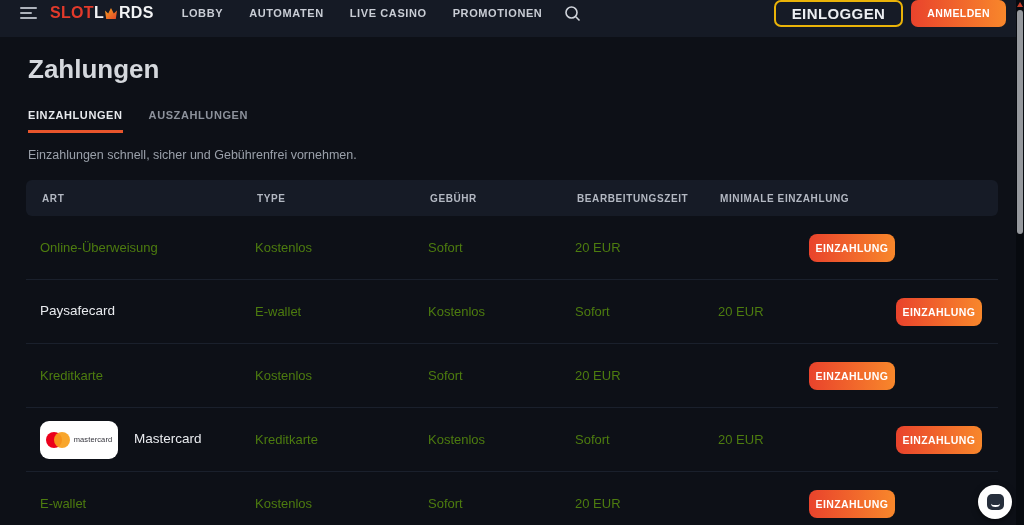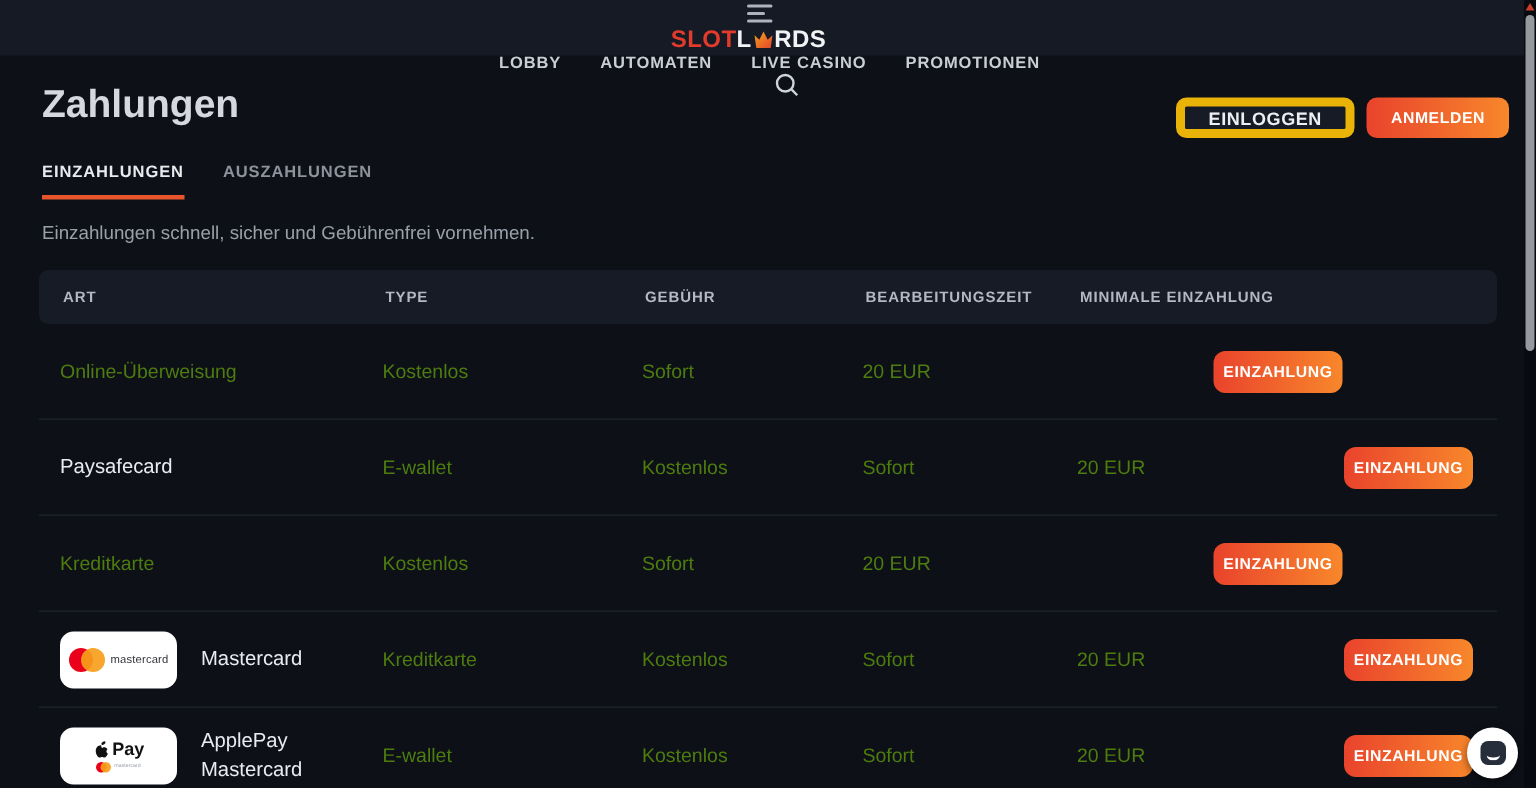--- a/index.html
+++ b/index.html
@@ -9,21 +9,20 @@
     background:#0d1017;
     color:#e9ebef;
     position:relative;
   }
 
   
   .topbar {
     height:37px; background:#151a25;
     display:flex; align-items:center;
     padding:0 18px 11px 20px;
-    flex-direction:column;
   }
   .burger { width:18px; margin-right:12px; cursor:pointer; }
   .burger span { display:block; height:2px; background:#aeb3bc; border-radius:1px; margin:3px 0; }
   .burger span:nth-child(1){ width:17px; }
   .burger span:nth-child(2){ width:12px; }
   .burger span:nth-child(3){ width:17px; }
 
   .logo { display:flex; align-items:center; font-weight:800; font-size:16px; letter-spacing:.3px; margin-right:28px; cursor:pointer; }
   .logo .red { color:#e23a2b; }
   .logo .white { color:#f2f3f5; }
@@ -31,22 +30,22 @@
 
   .nav { display:flex; align-items:center; gap:26px;text-align:center; }
   .nav-item {
     font-size:11px; font-weight:700; letter-spacing:.6px;
     color:#c9cdd5; cursor:pointer; white-space:nowrap;
   }
   .search-btn { margin-left:22px; cursor:pointer; display:flex; align-items:center; }
 
   .topbar-right { margin-left:auto; display:flex; align-items:center; gap:8px; }
   .btn-login {
-    height:27px; padding:0 16px; font-size:12px; font-weight:700; letter-spacing:.4px;
-    color:#eceef2; background:#161b26; border:6px solid #eab308; border-radius:7px; cursor:pointer;
+    height:27px; padding:0 16px; font-size:15px; font-weight:700; letter-spacing:.4px;
+    color:#eceef2; background:#161b26; border:2px solid #eab308; border-radius:7px; cursor:pointer;
     font-family:"Liberation Sans", sans-serif;
   }
   .btn-signup {
     height:27px; padding:0 16px; font-size:10.5px; font-weight:700; letter-spacing:.4px;
     color:#fff; background:linear-gradient(90deg,#e9432c,#f8872b);
     border:none; border-radius:7px; cursor:pointer;
     font-family:"Liberation Sans", sans-serif;
   }
 
   
@@ -262,41 +261,20 @@
       <span class="method-name">Mastercard</span>
     </div>
     <span class="cell">Kreditkarte</span>
     <span class="cell">Kostenlos</span>
     <span class="cell">Sofort</span>
     <span class="cell">20 EUR</span>
     <button class="btn-deposit">EINZAHLUNG</button>
   </div>
 
   <div class="trow">
-    <div class="method">
-      <div class="icon-card">
-        <div class="ap">
-          <div class="ap-top">
-            <svg width="11" height="13" viewBox="0 0 12 14">
-              <ellipse cx="7.6" cy="2.6" rx="1.7" ry="1" transform="rotate(-35 7.6 2.6)" fill="#111"></ellipse>
-              <path d="M6 4 C3.2 4 2 6.2 2 8.2 C2 10.6 3.6 13 5 13 C5.7 13 5.9 12.6 6.6 12.6 C7.3 12.6 7.5 13 8.2 13 C9.3 13 10.4 11.4 10.8 10.2 C9.6 9.7 9.3 8 10.5 7 C9.9 6 8.9 5.6 8.2 5.6 C7.4 5.6 7 6 6.6 6 C6.2 6 5.8 4 6 4 Z" fill="#111"></path>
-            </svg>
-            <span class="ap-pay">Pay</span>
-          </div>
-          <div class="ap-mc">
-            <span class="ap-mc-circles">
-                <i class="r"></i>
-                <i class="o"></i>
-              </span>
-            <span class="ap-mc-word">mastercard</span>
-          </div>
-        </div>
-      </div>
-      <span class="method-name">ApplePay Mastercard</span>
-    </div>
     <span class="cell">E-wallet</span>
     <span class="cell">Kostenlos</span>
     <span class="cell">Sofort</span>
     <span class="cell">20 EUR</span>
     <button class="btn-deposit">EINZAHLUNG</button>
   </div>
 </div>
 
 <div class="chat-fab">
   <div class="chat-glyph"></div>

